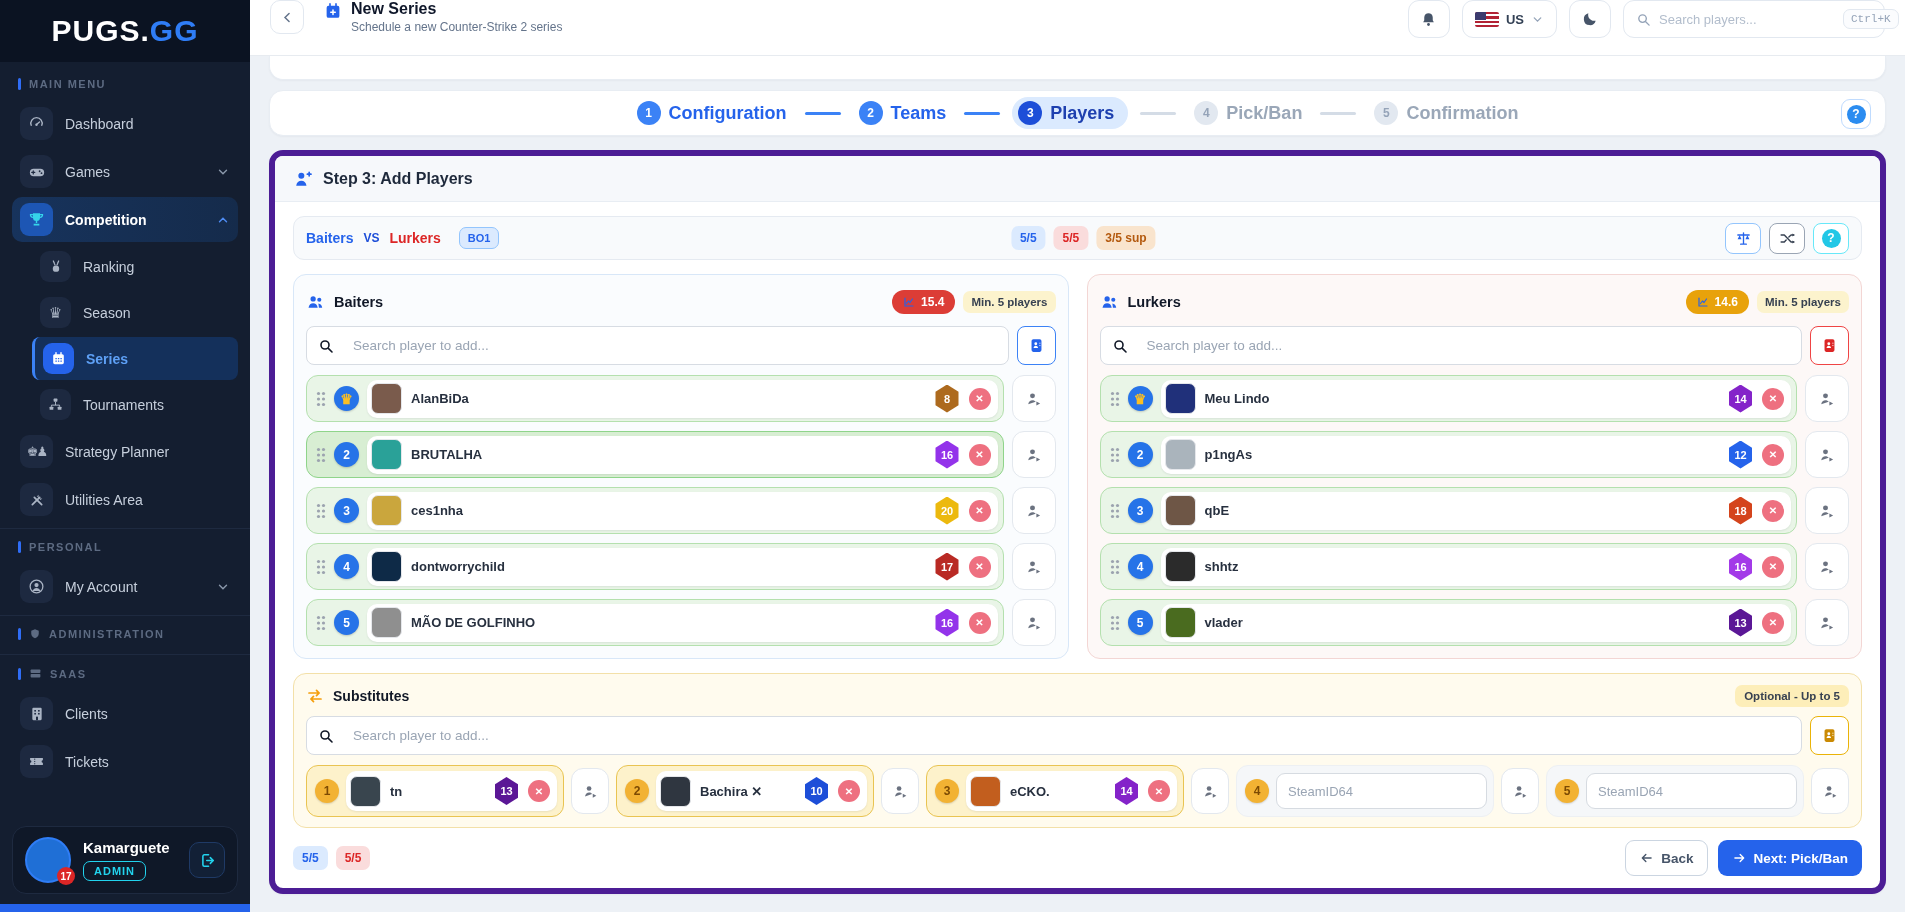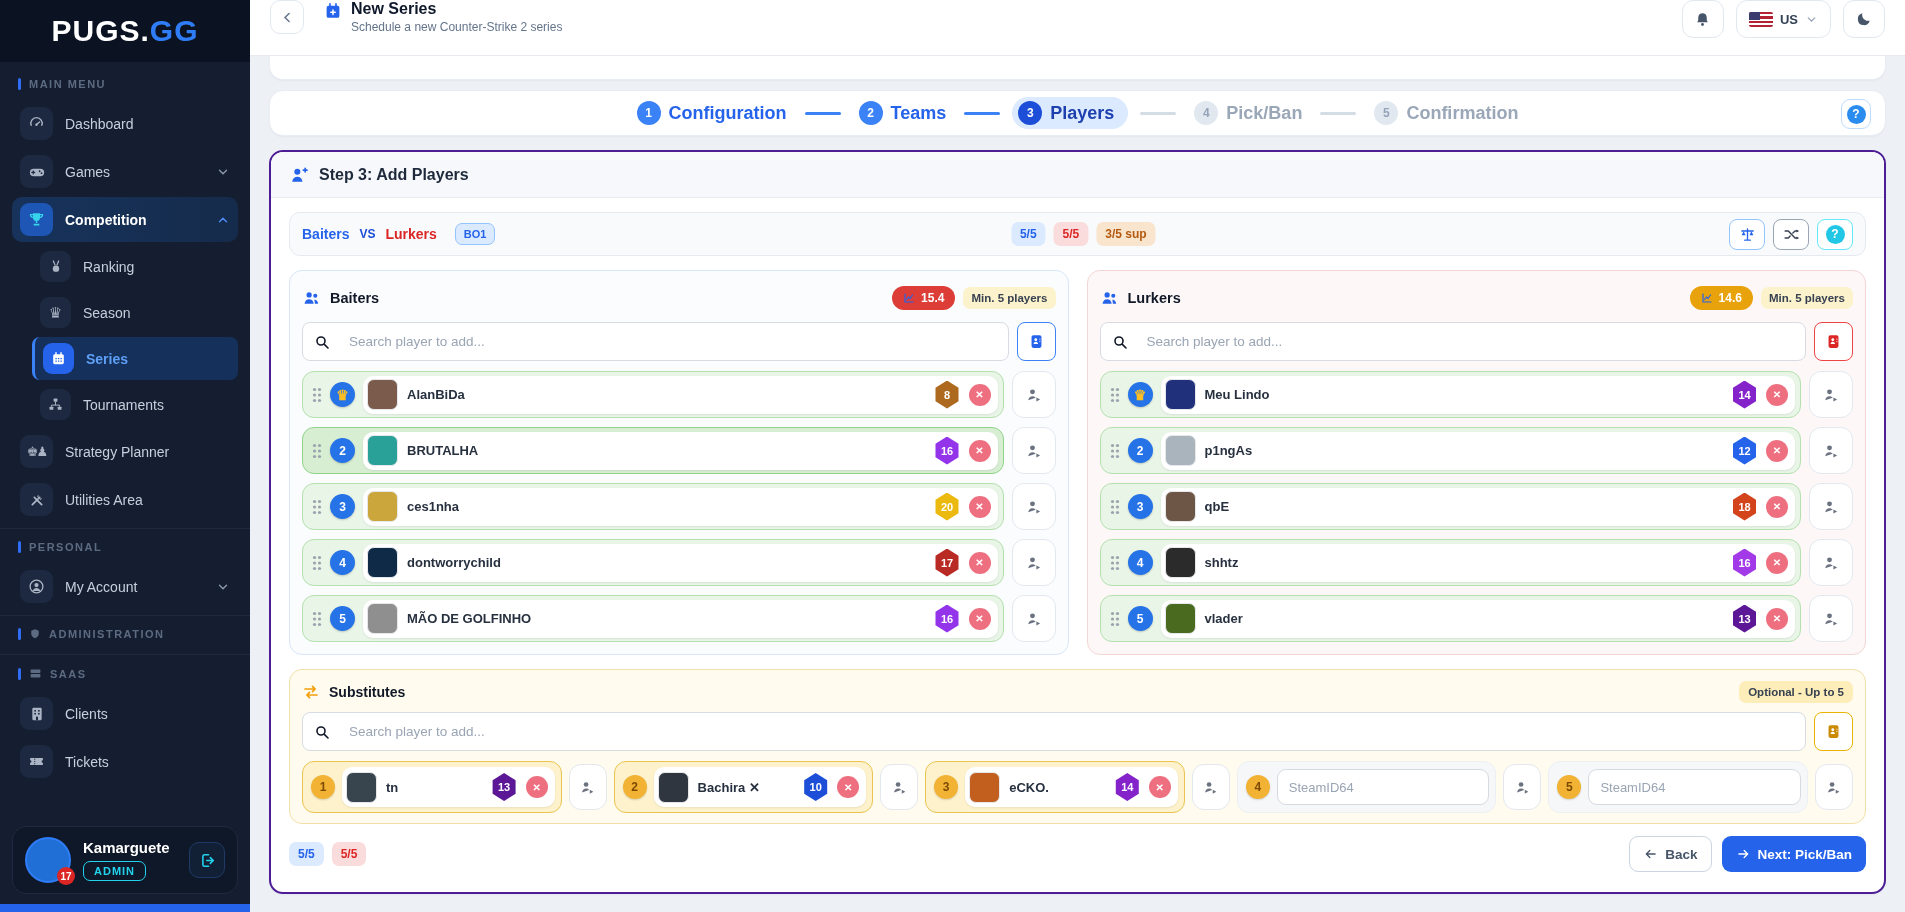--- a/index.html
+++ b/index.html
@@ -67,21 +67,21 @@
   .step.active .snum { background:#1d4ed8; color:#fff; }
   .step.active .slabel { color:#1e40af; }
   .step.todo .snum { background:#e2e8f0; color:#94a3b8; }
   .step.todo .slabel { color:#9aa7b8; font-weight:600; }
   .sdash { width:36px; height:3px; border-radius:2px; background:#3b82f6; }
   .sdash.gray { background:#d4dce6; }
   .help-btn { position:absolute; right:14px; top:8px; width:30px; height:30px; border:1px solid #bfdbfe; background:#fff; border-radius:9px; display:flex; align-items:center; justify-content:center; cursor:pointer; }
   .qcircle { width:19px; height:19px; border-radius:50%; background:#2b8cf0; color:#fff; font-size:12px; font-weight:bold; display:flex; align-items:center; justify-content:center; }
   .qcircle.cyan { background:#22c7e6; }
 
-  .main-card { margin-top:14px; height:744px; background:#fff; border:2px solid #4c1d95; border-radius:14px; box-shadow:0 1px 2px rgba(15,23,42,.04); display:flex; flex-direction:column; overflow:hidden; }
+  .main-card { margin-top:14px; height:744px; background:#fff; border:6px solid #4c1d95; border-radius:14px; box-shadow:0 1px 2px rgba(15,23,42,.04); display:flex; flex-direction:column; overflow:hidden; }
   .shead { height:46px; background:#f6f8fb; border-bottom:1px solid #e8edf3; display:flex; align-items:center; gap:10px; padding:0 18px; flex:0 0 auto; }
   .shead .ico { color:#2563eb; }
   .shead-title { font-size:16px; font-weight:bold; color:#1e293b; }
   .mbody { flex:1; padding:14px 18px 12px; display:flex; flex-direction:column; }
 
   .vsbar { height:44px; background:#f8fafc; border:1px solid #e5eaf1; border-radius:11px; display:flex; align-items:center; padding:0 12px; gap:8px; flex:0 0 auto; }
   .vs-a { color:#2563eb; font-weight:bold; font-size:14px; }
   .vs-x { color:#1d4ed8; font-weight:bold; font-size:12px; margin:0 2px; }
   .vs-b { color:#dc2626; font-weight:bold; font-size:14px; }
   .bo1 { margin-left:10px; background:#dbeafe; border:1px solid #93c5fd; color:#2563eb; font-size:11px; font-weight:bold; border-radius:7px; padding:4px 8px; }
@@ -398,20 +398,30 @@
         </svg>
       </span>
   </div>
   <div class="hbtn ico" style="width:42px;padding:0;">
       <span class="ico" style="color:#475569;">
         <svg width="16" height="16" viewBox="0 0 24 24">
           <path d="M20.5 14.5A9 9 0 0 1 9.5 3.5 9 9 0 1 0 20.5 14.5z" fill="currentColor"></path>
         </svg>
       </span>
     </div>
+  <div class="hsearch">
+    <span class="ico">
+        <svg width="15" height="15" viewBox="0 0 24 24">
+          <circle cx="10.5" cy="10.5" r="6" fill="none" stroke="currentColor" stroke-width="2.2"></circle>
+          <path d="M15.5 15.5L21 21" stroke="currentColor" stroke-width="2.2" stroke-linecap="round"></path>
+        </svg>
+      </span>
+    <input placeholder="Search players..." style="">
+    <span class="kbd">Ctrl+K</span>
+  </div>
 </div>
 
 <div class="content">
   <div class="partial-card"></div>
 
   <div class="stepper-card">
     <div class="steps">
       <div class="step done">
           <span class="snum">1</span>
           <span class="slabel">Configuration</span>

